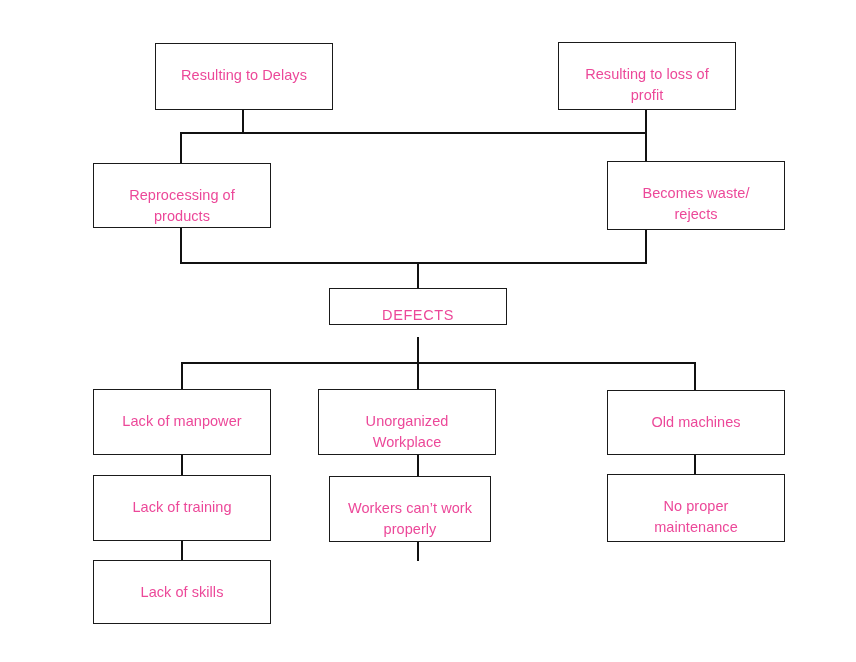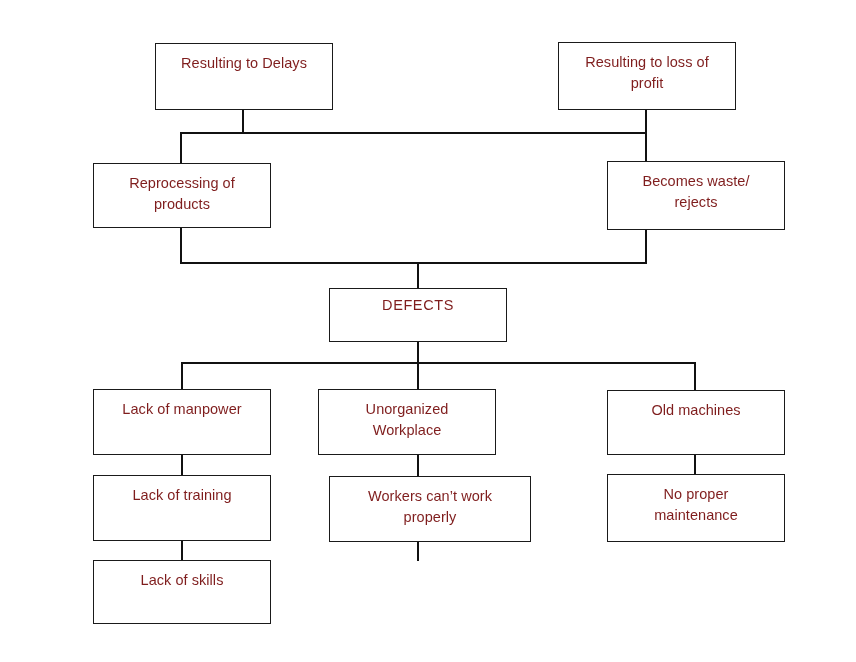--- a/index.html
+++ b/index.html
@@ -27,24 +27,25 @@
     justify-content: center;
     align-items: flex-start;
     text-align: center;
     padding-top: 9px;
     z-index: 3;
   }
   .node .label {
     display: block;
     font-size: 14.5px;
     line-height: 1.42;
-    color: #7f1d1d;
+    color: #ec4899;
     letter-spacing: 0.05px;
     white-space: pre-line;
     padding: 0 6px;
+    margin-top: 12px;
   }
   .node.defects { padding-top: 6px; }
   .node.defects .label { letter-spacing: 0.6px; }
   .conn {
     position: absolute;
     background: #111111;
     z-index: 1;
   }
   .conn.v { width: 2.2px; }
   .conn.h { height: 2.2px; }
@@ -89,42 +90,42 @@
   <div class="node" style="left:93px; top:163px; width:178px; height:65px;">
     <span class="label">Reprocessing of
 products</span>
   </div>
 
   <div class="node" style="left:607px; top:161px; width:178px; height:69px;">
     <span class="label">Becomes waste/
 rejects</span>
   </div>
 
-  <div class="node defects" style="left:329px; top:288px; width:178px; height:54px;">
+  <div class="node defects" style="left:329px; top:288px; width:178px; height:37px;align-items:center;">
     <span class="label">DEFECTS</span>
   </div>
 
   <div class="node" style="left:93px; top:389px; width:178px; height:66px;text-align:center;">
     <span class="label">Lack of manpower</span>
   </div>
 
   <div class="node" style="left:93px; top:475px; width:178px; height:66px;">
     <span class="label">Lack of training</span>
   </div>
 
   <div class="node" style="left:93px; top:560px; width:178px; height:64px;">
     <span class="label">Lack of skills</span>
   </div>
 
   <div class="node" style="left:318px; top:389px; width:178px; height:66px;">
     <span class="label">Unorganized
 Workplace</span>
   </div>
 
-  <div class="node" style="left:329px; top:476px; width:202px; height:66px;">
+  <div class="node" style="left:329px; top:476px; width:162px; height:66px;">
     <span class="label">Workers can’t work
 properly</span>
   </div>
 
 
   <div class="node" style="left:607px; top:390px; width:178px; height:65px;">
     <span class="label">Old machines</span>
   </div>
 
   <div class="node" style="left:607px; top:474px; width:178px; height:68px;">

